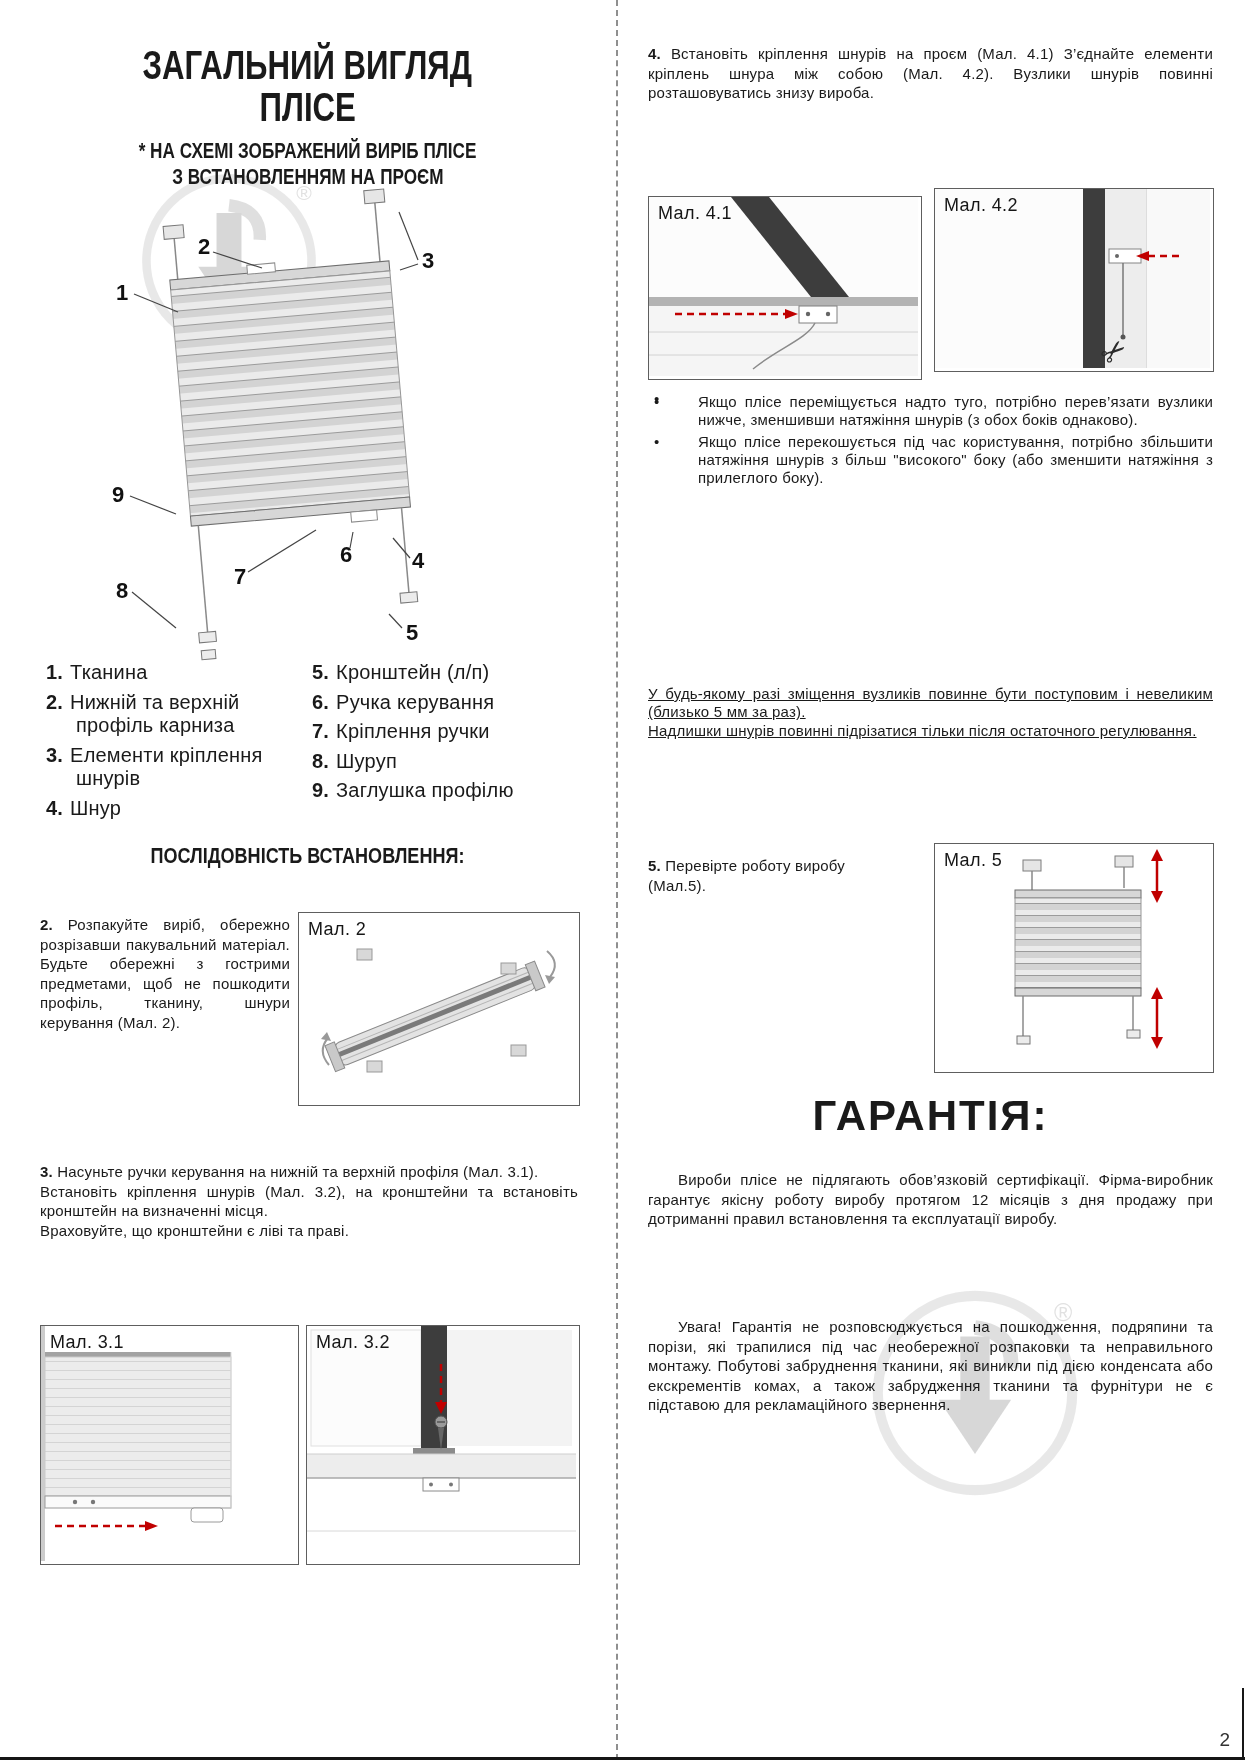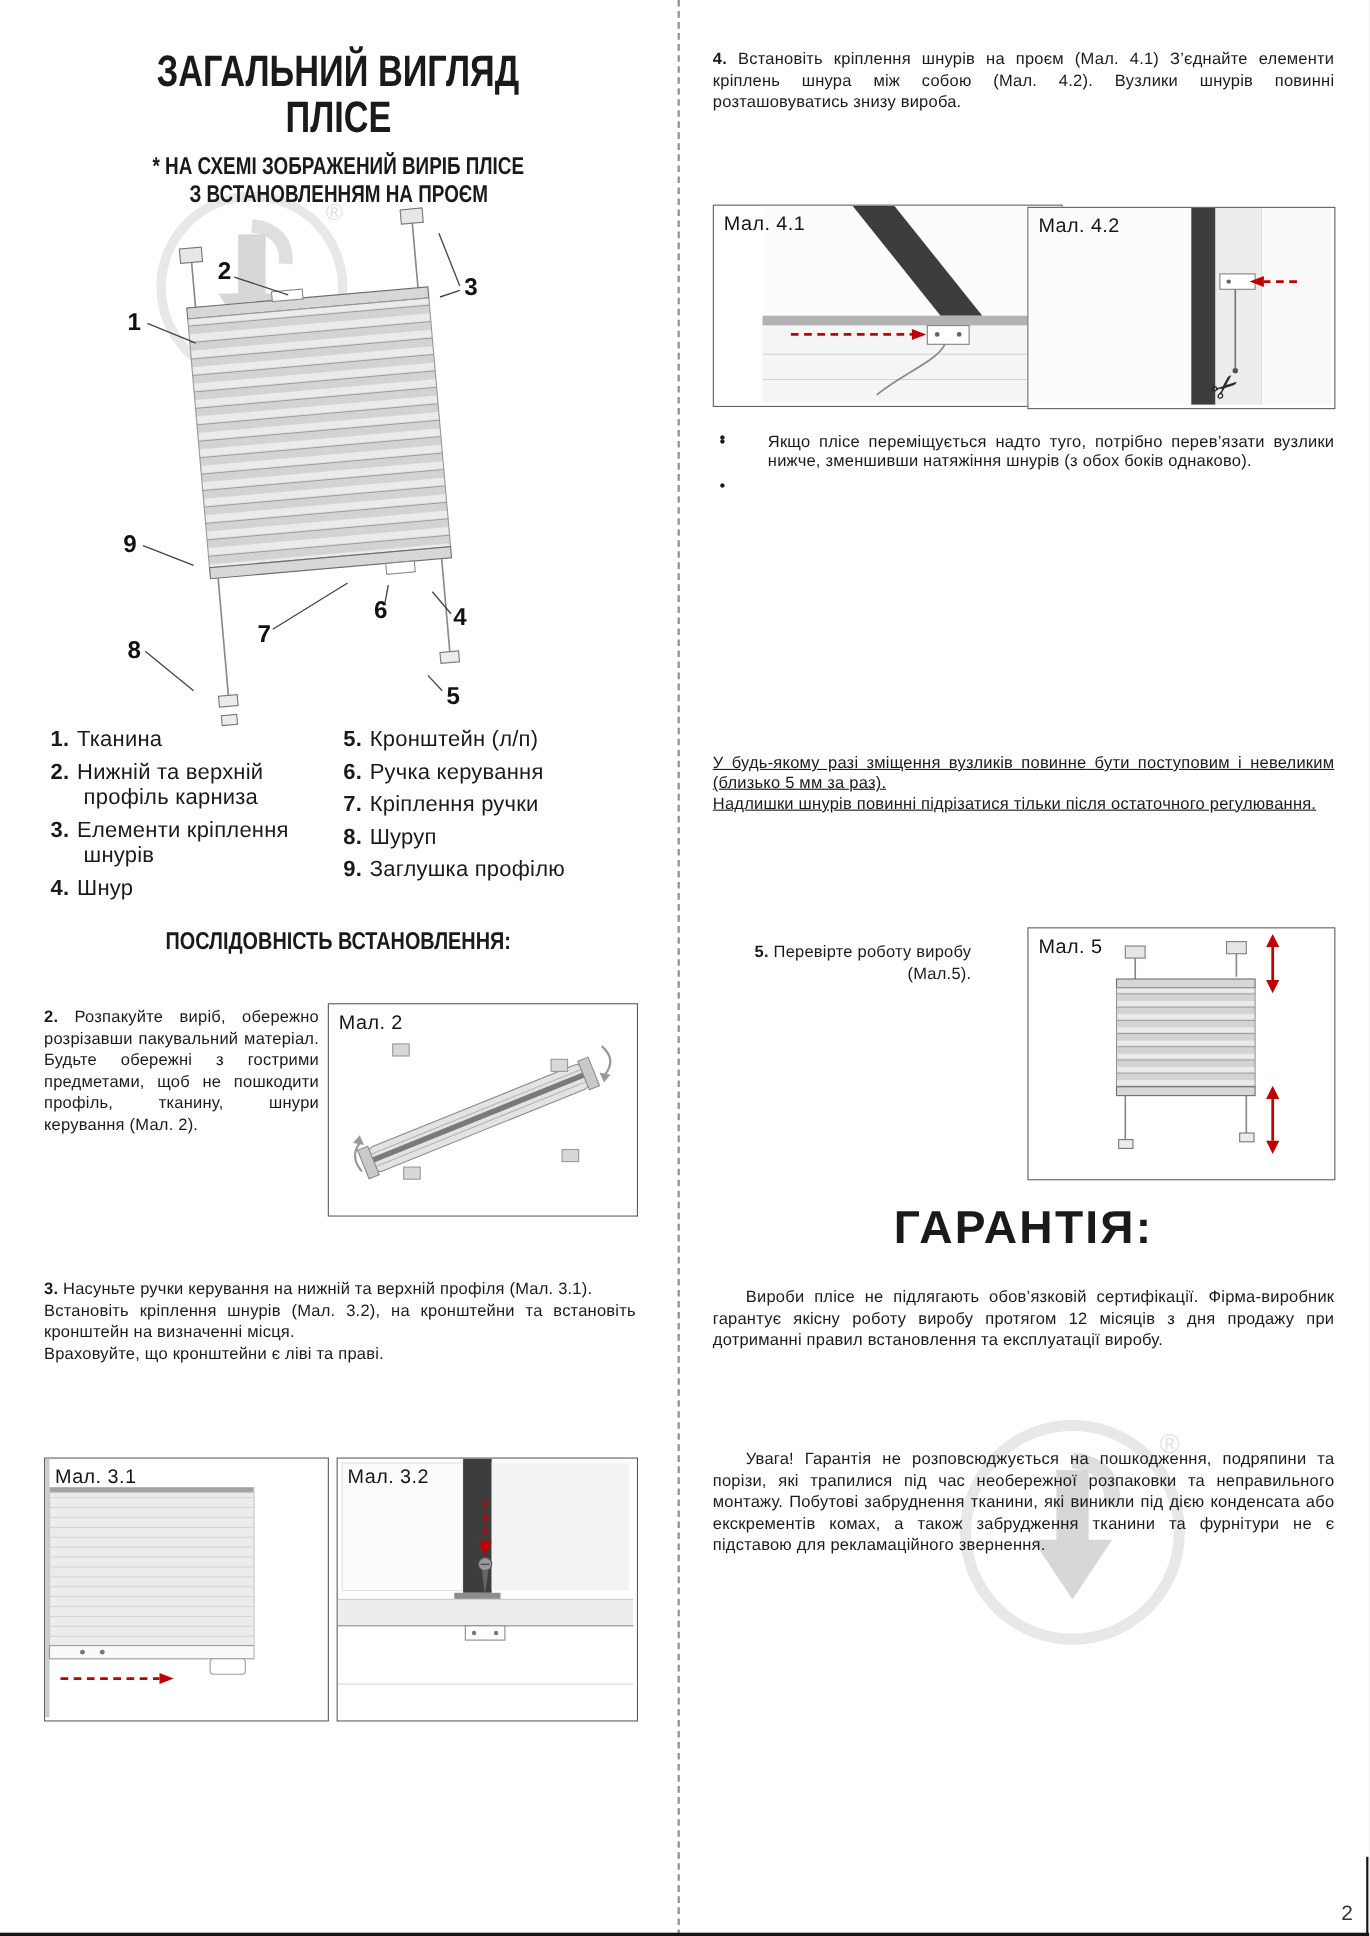--- a/index.html
+++ b/index.html
@@ -207,21 +207,21 @@
       <line x1="134" y1="38" x2="134" y2="76" stroke="#c00000" stroke-width="2.5" stroke-dasharray="7 5"></line>
       <polygon points="128,76 140,76 134,88" fill="#c00000"></polygon>
     </svg>
   </div>
 
   <p class="body abs" style="left:648px;top:44px;width:565px;">
     <b>4.</b>
     <span>Встановіть кріплення шнурів на проєм (Мал. 4.1) З’єднайте елементи кріплень шнура між собою (Мал. 4.2). Вузлики шнурів повинні розташовуватись знизу вироба.</span>
   </p>
 
-  <div class="fig" style="left:648px;top:186px;width:272px;height:182px;padding-left:44px;">
+  <div class="fig" style="left:648px;top:196px;width:272px;height:182px;">
     <span class="figlabel">Мал. 4.1</span>
     <svg width="269" height="179" viewBox="0 0 269 179">
       <rect x="0" y="0" width="269" height="100" fill="#fcfcfc"></rect>
       <polygon points="82,0 120,0 200,100 162,100" fill="#3d3d3d"></polygon>
       <rect x="0" y="100" width="269" height="9" fill="#b3b3b3"></rect>
       <rect x="0" y="109" width="269" height="70" fill="#f5f5f5"></rect>
       <line x1="0" y1="135" x2="269" y2="135" stroke="#d2d2d2"></line>
       <line x1="0" y1="158" x2="269" y2="158" stroke="#d2d2d2"></line>
       <rect x="150" y="109" width="38" height="17" fill="#fff" stroke="#808080"></rect>
       <circle cx="159" cy="117" r="2.2" fill="#666"></circle>
@@ -246,29 +246,29 @@
       <circle cx="188" cy="148" r="2.5" fill="#555"></circle>
       <text x="166" y="172" font-size="30" fill="#2b2b2b" transform="rotate(-40 180 162)">✂</text>
       <line x1="244" y1="67" x2="214" y2="67" stroke="#c00000" stroke-width="2.5" stroke-dasharray="7 5"></line>
       <polygon points="214,62 201,67 214,72" fill="#c00000"></polygon>
     </svg>
   </div>
 
   <ul class="bullets body tight abs" style="left:648px;top:390px;width:565px;">
     <li><span class="bm">•</span></li>
     <li><span class="bm">•</span><span>Якщо плісе переміщується надто туго, потрібно перев’язати вузлики нижче, зменшивши натяжіння шнурів (з обох боків однаково).</span></li>
-    <li><span class="bm">•</span></li>
+    <li><span class="bm">•</span><span>Якщо плісе перекошується під час користування, потрібно збільшити натяжіння шнурів з більш "високого" боку (або зменшити натяжіння з прилеглого боку).</span></li>
   </ul>
 
   <div class="abs body tight" style="left:648px;top:685px;width:565px;text-decoration:underline;">
     <p><span>У будь-якому разі зміщення вузликів повинне бути поступовим і невеликим (близько 5 мм за раз).</span></p>
     <p><span>Надлишки шнурів повинні підрізатися тільки після остаточного регулювання.</span></p>
   </div>
 
-  <p class="body abs" style="left:648px;top:856px;width:235px;text-align:right;">
+  <p class="body abs" style="left:648px;top:856px;width:235px;text-align:left;">
     <b>5.</b>
     <span>Перевірте роботу виробу (Мал.5).</span>
   </p>
   <div class="fig" style="left:934px;top:843px;width:278px;height:228px;">
     <span class="figlabel">Мал. 5</span>
     <svg width="275" height="225" viewBox="0 0 275 225">
       <defs>
         <pattern id="pl-5" width="10" height="12" patternUnits="userSpaceOnUse">
           <rect width="10" height="12" fill="#ebebeb"></rect>
           <rect width="10" height="6" fill="#d3d3d3"></rect>

